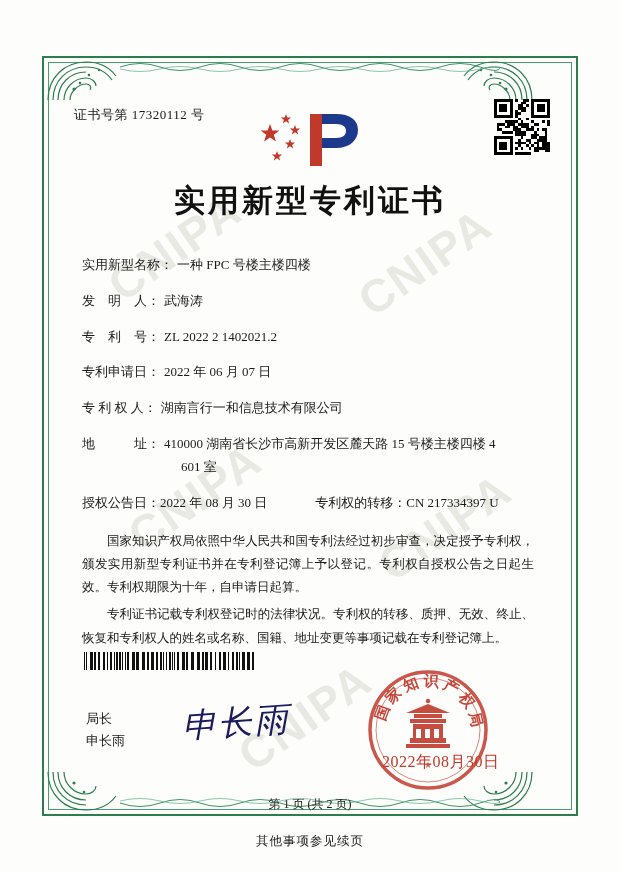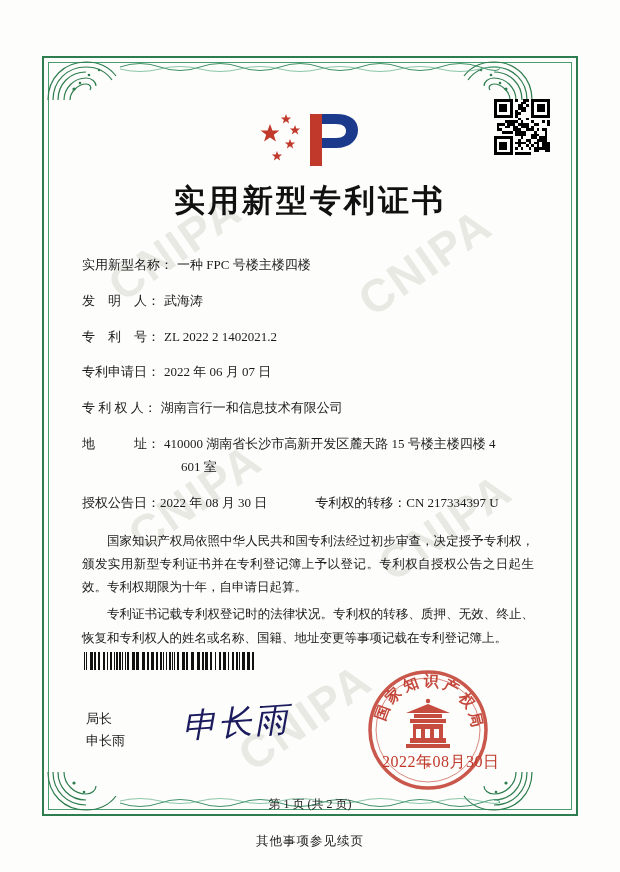--- a/index.html
+++ b/index.html
@@ -321,20 +321,21 @@
       <path d="M0 9 Q 20 14 40 9 T 80 9 T 120 9 T 160 9 T 200 9 T 240 9 T 280 9 T 320 9 T 360 9 T 380 9" fill="none" stroke="#6fb894" stroke-width="0.8"></path>
     </svg>
   </div>
   <div class="edge-bottom">
     <svg width="380" height="14" viewBox="0 0 380 14" preserveAspectRatio="none">
       <path d="M0 7 Q 20 0 40 7 T 80 7 T 120 7 T 160 7 T 200 7 T 240 7 T 280 7 T 320 7 T 360 7 T 380 7" fill="none" stroke="#3f9268" stroke-width="1"></path>
       <path d="M0 9 Q 20 14 40 9 T 80 9 T 120 9 T 160 9 T 200 9 T 240 9 T 280 9 T 320 9 T 360 9 T 380 9" fill="none" stroke="#6fb894" stroke-width="0.8"></path>
     </svg>
   </div>
 
+  <div class="cert-no">证书号第 17320112 号</div>
 
   <div class="qr">
     <div class="qrgrid" id="qrgrid">
         <i></i>
         <i></i>
         <i></i>
         <i></i>
         <i></i>
         <i></i>
         <i></i>

